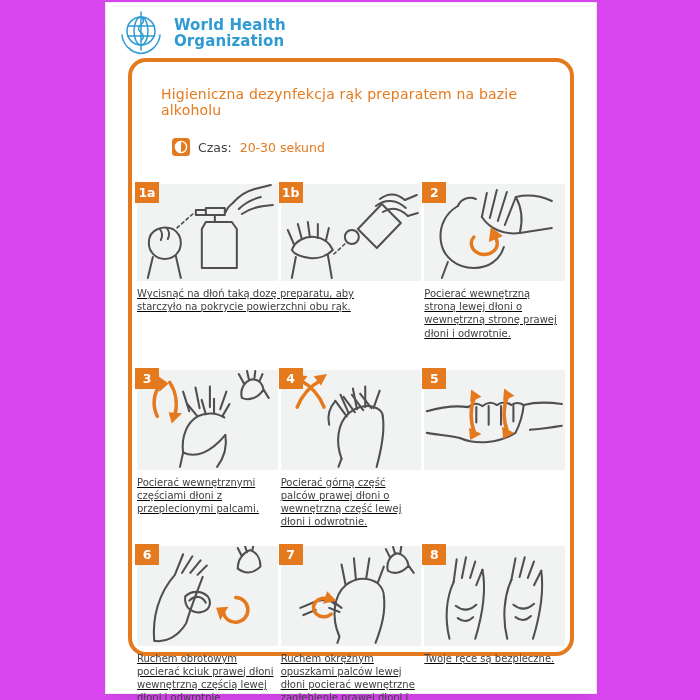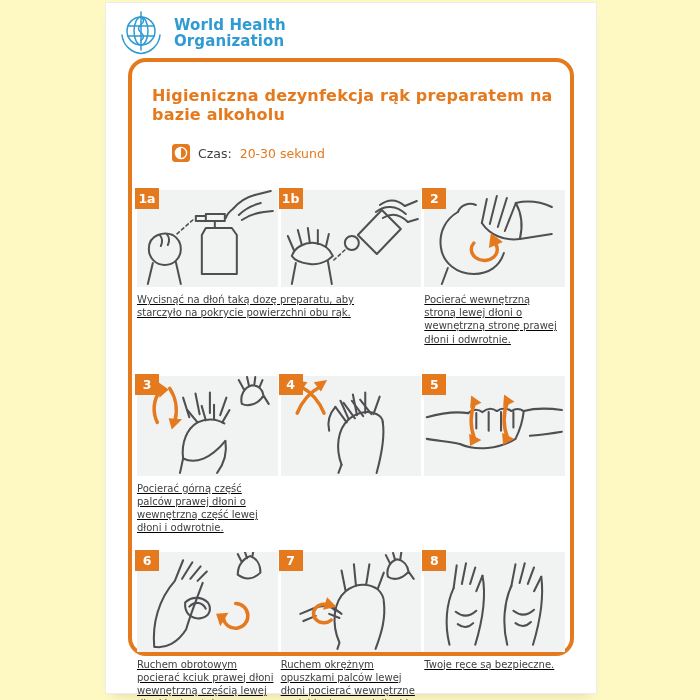--- a/index.html
+++ b/index.html
@@ -1,28 +1,28 @@
 <!DOCTYPE html>
 <html><head>
 <meta charset="utf-8">
 <style>
   html,body{margin:0;padding:0;background:#ffffff;}
   body{width:700px;height:700px;font-family:"DejaVu Sans","Liberation Sans",sans-serif;-webkit-font-smoothing:antialiased;}
-  .stage{position:relative;width:700px;height:700px;background:#fef9c3;overflow:hidden;}
+  .stage{position:relative;width:700px;height:700px;background:#d946ef;overflow:hidden;}
   .sheet{position:absolute;left:105px;top:2px;width:490px;height:690px;background:#fff;
          border:1px solid #ececec;box-shadow:0 8px 12px -8px rgba(0,0,0,.15);}
   
   .who{position:absolute;left:10px;top:7px;display:flex;align-items:center;gap:8px;}
   .who-emblem{width:50px;height:46px;}
   .who-emblem *{stroke:#2f9bd2;fill:none;stroke-width:1.5;stroke-linecap:round;}
   .who-name{color:#2f9bd2;font-weight:bold;font-size:15px;line-height:1.08;letter-spacing:.1px;}
   
   .frame{position:absolute;left:22px;top:55px;width:446px;height:598px;box-sizing:border-box;
          border:4px solid #e5791d;border-radius:18px;padding:0 5px;}
-  .title{margin:24px 0 0 15px;color:#e5791d;font-weight:bold;font-size:16px;letter-spacing:.2px;}
+  .title{margin:24px 0 0 24px;color:#e5791d;font-weight:normal;font-size:14px;letter-spacing:.2px;}
   .time-row{margin:20px 0 0 6px;display:flex;align-items:center;gap:8px;font-size:12.5px;padding-left:29px;}
   .time-icon{width:18px;height:18px;flex:0 0 auto;}
   .time-label{color:#3f4042;}
   .time-value{color:#e5791d;}
   
   .grid3{display:grid;grid-template-columns:1fr 1fr 1fr;column-gap:3px;}
   .steps{margin-top:28px;}
   .panel{position:relative;background:#f1f2f2;}
   .h97{height:97px;} .h100{height:100px;}
   .badge{position:absolute;left:-2px;top:-2px;z-index:2;background:#e5791d;color:#fff;
@@ -178,20 +178,21 @@
             <polygon class="arrhead" points="45,19 55,26 44,31"></polygon>
             <polygon class="arrhead" points="44,68 55,62 43,56"></polygon>
             <path class="arr" d="M80 26 C76 36 76 49 80 59"></path>
             <polygon class="arrhead" points="77,18 87,25 76,30"></polygon>
             <polygon class="arrhead" points="76,67 87,61 75,55"></polygon>
           </svg>
         </div>
       </div>
 
       <div class="grid3 caps">
+        <div class="cap">Pocierać wewnętrznymi częściami dłoni z przeplecionymi palcami.</div>
         <div class="cap">Pocierać górną część palców prawej dłoni o wewnętrzną część lewej dłoni i odwrotnie.</div>
       </div>
 
       <div class="grid3 row-gap2">
         <div class="panel h100">
           <div class="badge">6</div>
           <svg class="art" viewBox="0 0 135 97">
             <g class="ink">
               <path d="M16 92 C14 70 20 46 36 28 M36 28 L44 8 M43 26 L53 10 M51 26 L61 14 M58 28 L67 19 M63 30 C57 46 51 61 47 75 M16 92 C27 94 39 88 47 75"></path>
               <path d="M46 49 C52 43 62 43 68 49 C72 55 70 62 62 64 C54 66 47 61 46 53 Z"></path>

